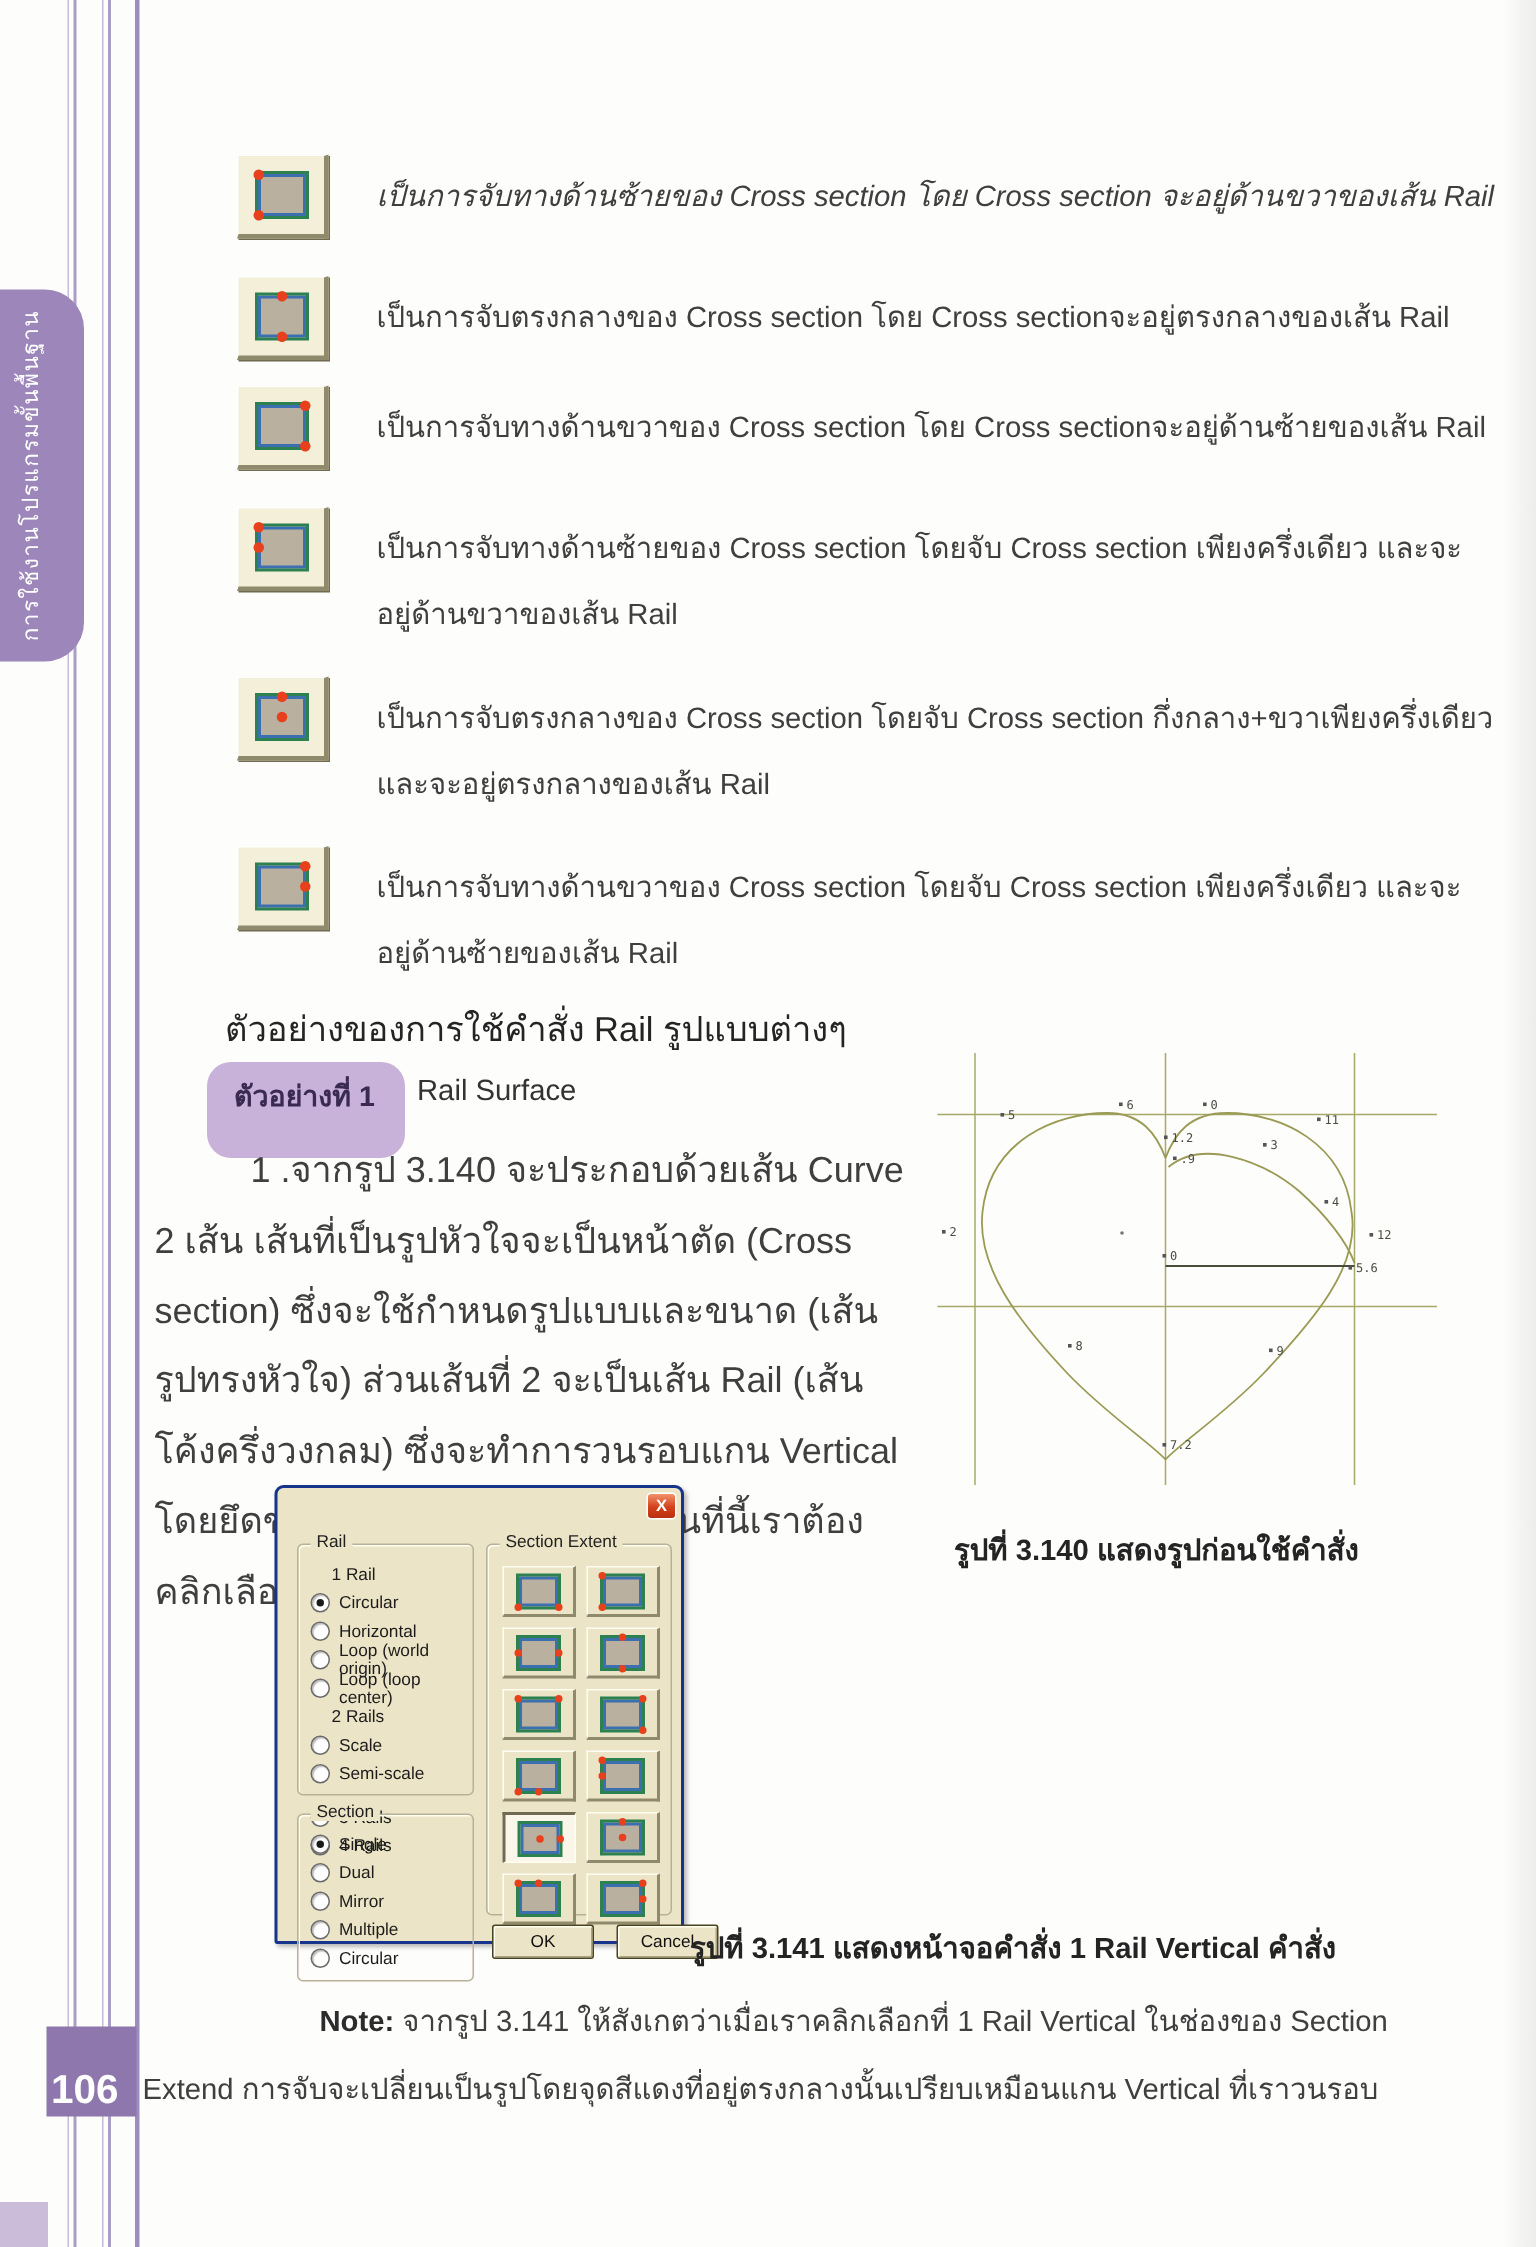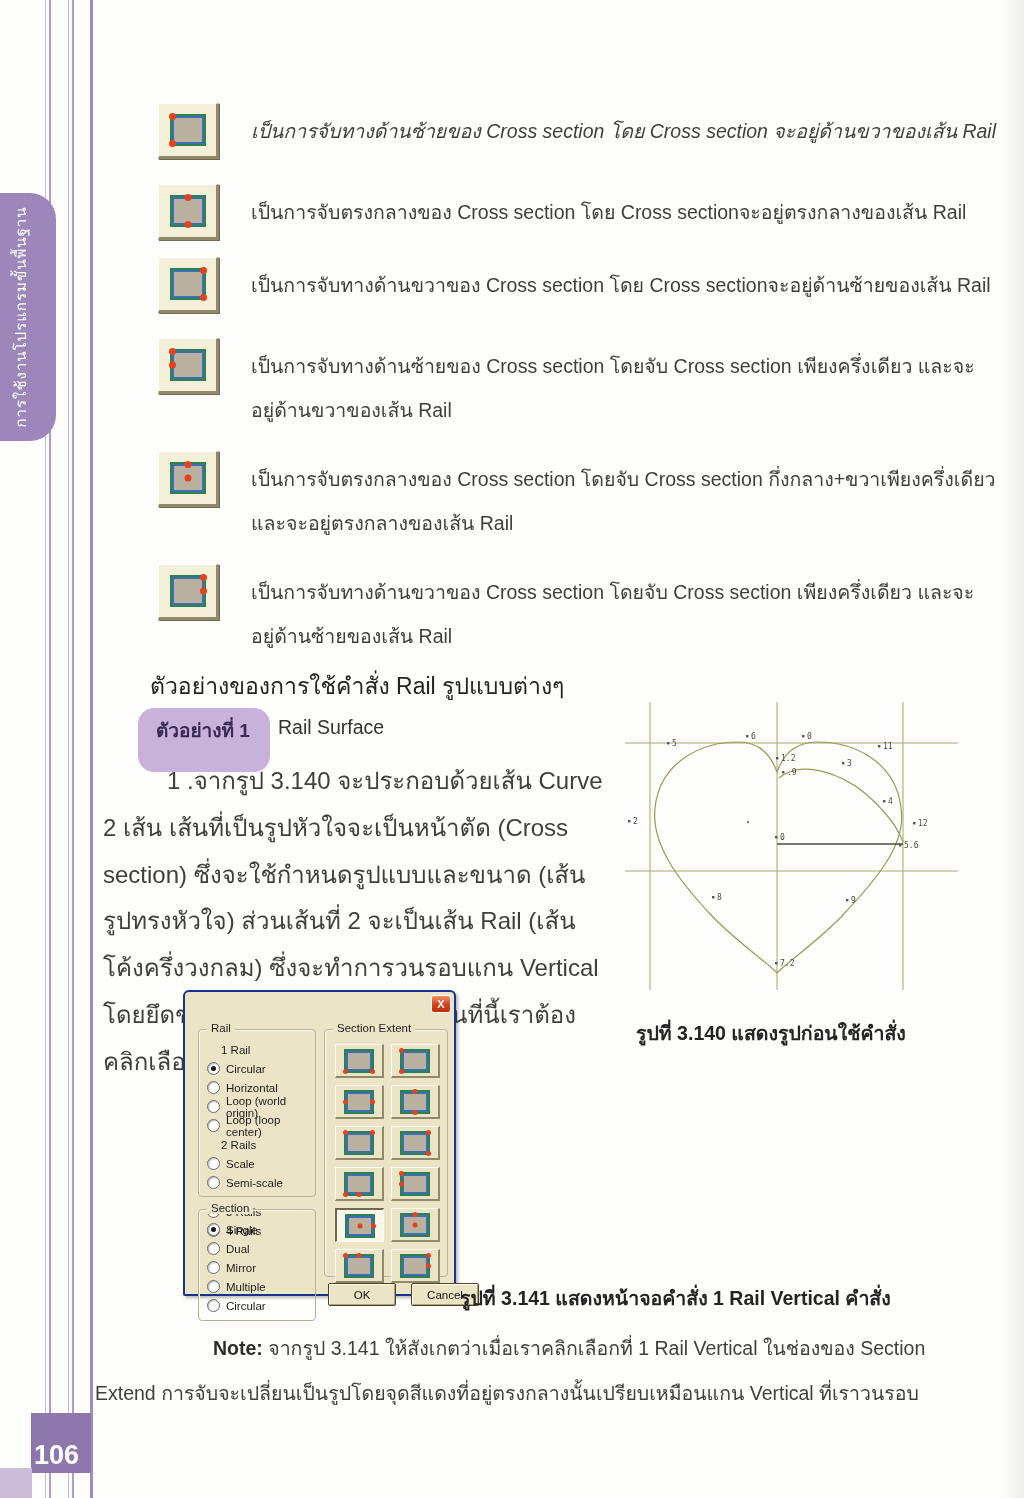--- a/index.html
+++ b/index.html
@@ -143,21 +143,21 @@
   .btn-ok{left:140px;}
   .btn-cancel{left:223px;}
   
   .note{
     position:absolute;left:95px;top:1326px;width:866px;
     font-size:19.5px;line-height:2.3;color:#3f3f3f;text-indent:118px;
   }
   .note b{color:#2c2c2c;}
   
   .pagenum-box{
-    position:absolute;left:31px;top:1413px;width:60px;height:60px;background:#8d77ad;
+    position:absolute;left:31px;top:1351px;width:60px;height:60px;background:#8d77ad;
     display:flex;align-items:flex-end;
   }
   .pagenum-box span{color:#fff;font-weight:bold;font-size:27px;padding:0 0 2px 3px;}
   .pagenum-sub{position:absolute;left:0;top:1468px;width:32px;height:30px;background:#cbbcd9;}
   
   .fig140 svg{width:100%;height:100%;}
 </style>
 </head>
 <body>
 

